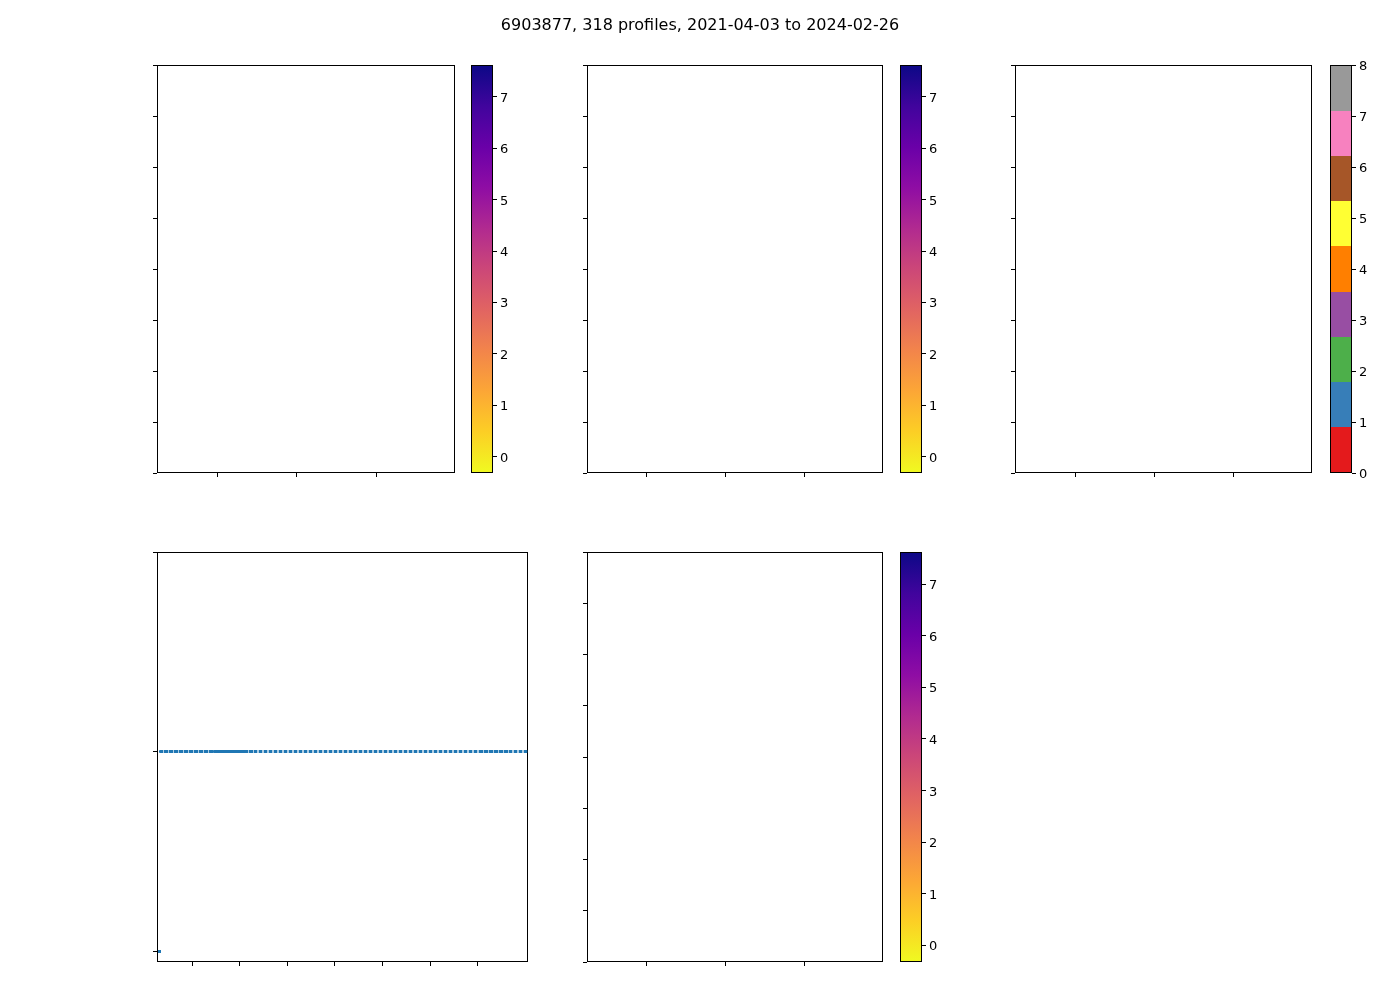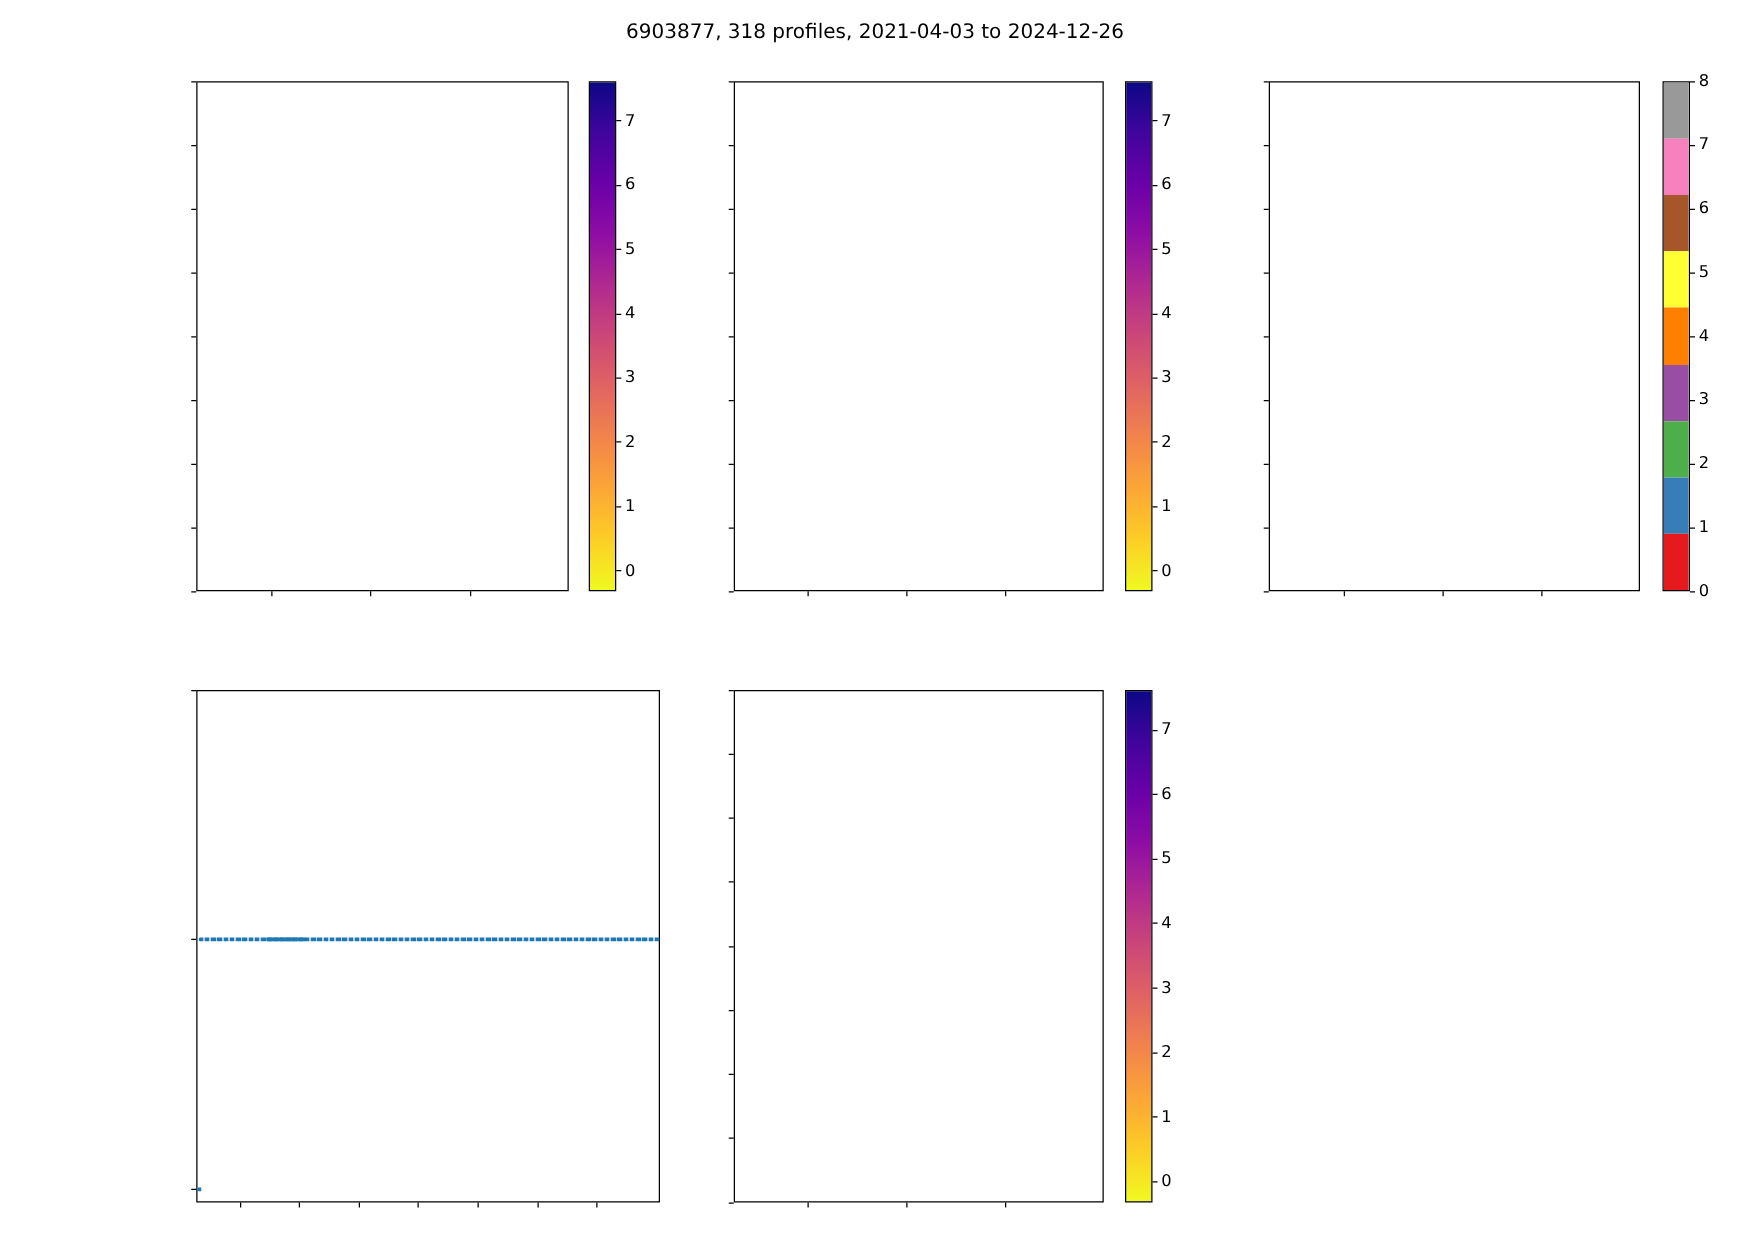--- a/index.html
+++ b/index.html
@@ -18,21 +18,21 @@
   .cblab { transform:translateY(-50%); }
   .cbar { position:absolute; border:1px solid #000; box-sizing:border-box; overflow:hidden; }
   .cbar-seg { position:absolute; left:0; width:100%; }
   .series-line { position:absolute; border-radius:1px; }
   .data-point { position:absolute; }
 </style>
 </head>
 <body>
 
 <div class="figure">
-  <div class="suptitle">6903877, 318 profiles, 2021-04-03 to 2024-12-26</div>
+  <div class="suptitle">6903877, 318 profiles, 2021-04-03 to 2024-02-26</div>
   <div id="plots">
       <div class="axes-frame" style="left: 157px; top: 65px; width: 298px; height: 408px;"></div>
       <div class="subplot-title" style="left: 157px; width: 298px; top: 39px;"></div>
       <div class="tick" style="left: 153px; top: 64.5px; width: 4px; height: 1px;"></div>
       <div class="tick-label ylab" style="left: -1px; top: 65px; width: 150px;"></div>
       <div class="tick" style="left: 153px; top: 115.5px; width: 4px; height: 1px;"></div>
       <div class="tick-label ylab" style="left: -1px; top: 116px; width: 150px;"></div>
       <div class="tick" style="left: 153px; top: 166.5px; width: 4px; height: 1px;"></div>
       <div class="tick-label ylab" style="left: -1px; top: 167px; width: 150px;"></div>
       <div class="tick" style="left: 153px; top: 217.5px; width: 4px; height: 1px;"></div>

